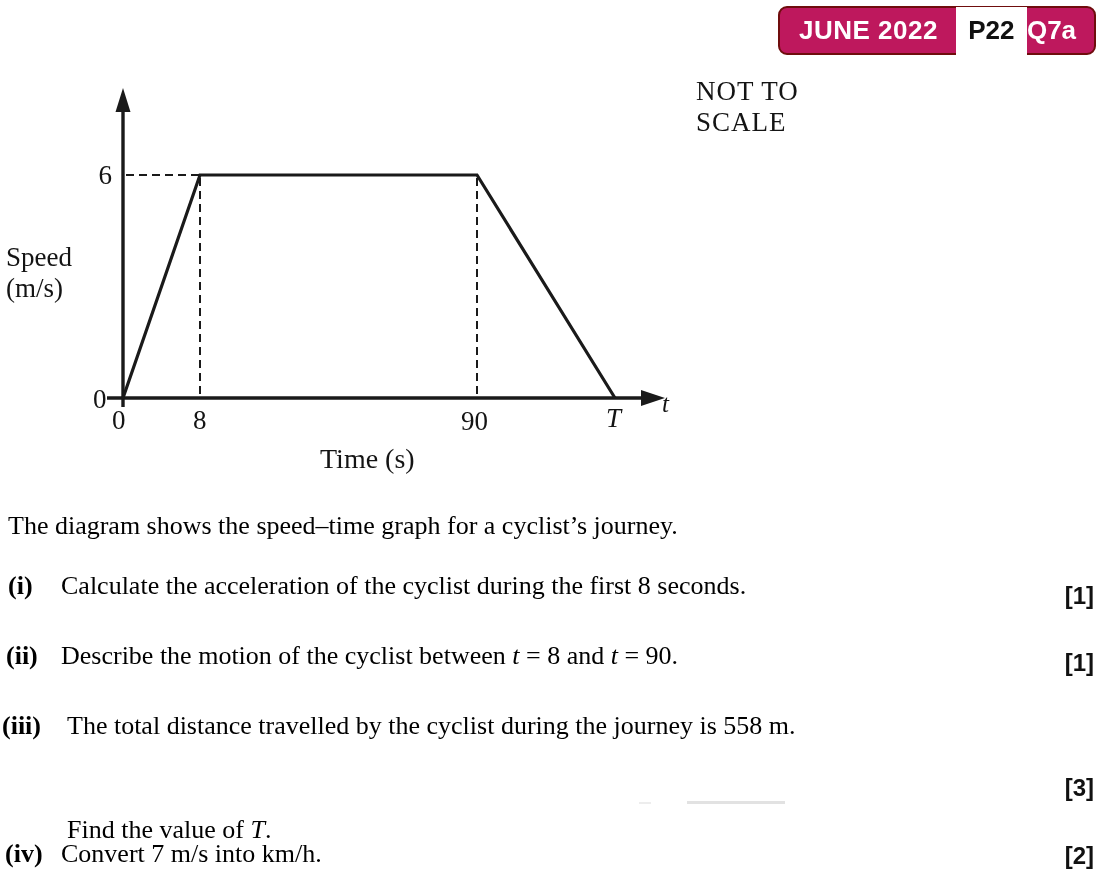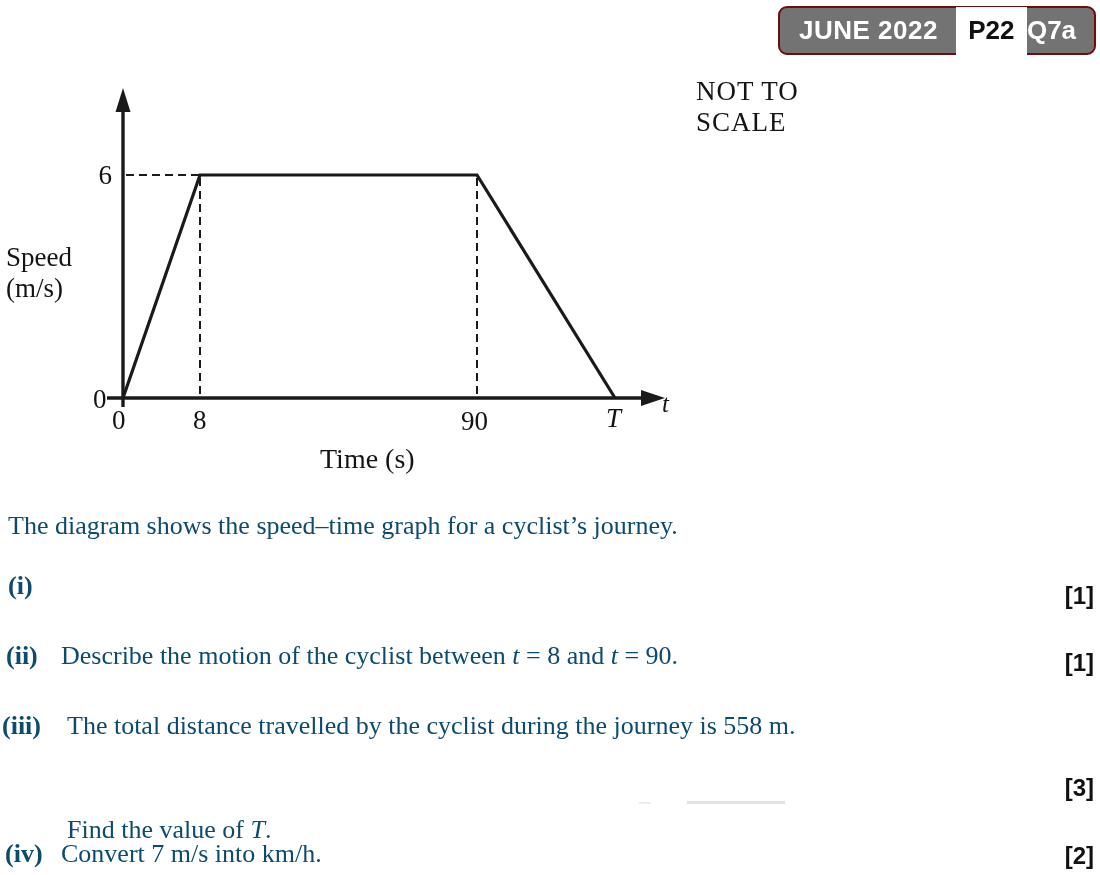--- a/index.html
+++ b/index.html
@@ -5,21 +5,21 @@
   * { margin: 0; padding: 0; box-sizing: border-box; }
   html, body { width: 1100px; height: 875px; background: #ffffff; overflow: hidden; }
   .page {
     position: relative; width: 1100px; height: 875px; background: #ffffff;
     font-family: "Liberation Serif", serif; color: #161616;
   }
 
   
   .badge {
     position: absolute; left: 778px; top: 6px; width: 318px; height: 49px;
-    background: #737373; border: 2px solid #6f0d0d; border-radius: 9px;
+    background: #be185d; border: 2px solid #6f0d0d; border-radius: 9px;
     display: flex; align-items: center;
     font-family: "Liberation Sans", sans-serif; font-weight: bold;
     color: #ffffff; font-size: 26px;
   }
   .badge-session { flex: 0 0 auto; padding: 0 18px 0 19px; letter-spacing: 0.5px; white-space: nowrap; }
   .badge-paper {
     flex: 0 0 auto; width: 71px; height: 48px; background: #ffffff; color: #111111;
     display: flex; align-items: center; justify-content: center; border-radius: 0;
   }
   .badge-question { flex: 1 1 auto; }
@@ -33,21 +33,21 @@
   .lbl-ytick0    { left: 93px;  top: 384px; }
   .lbl-xtick0    { left: 112px; top: 405px; }
   .lbl-xtick8    { left: 193px; top: 405px; }
   .lbl-xtick90   { left: 461px; top: 406px; }
   .lbl-xtickT    { left: 606px; top: 403px; }
   .lbl-tvar      { left: 662px; top: 390px; font-size: 25px; }
   .lbl-time      { left: 320px; top: 443px; font-size: 28px; }
   .lbl-nts       { left: 696px; top: 76px;  letter-spacing: 1px; }
 
   
-  .tline { position: absolute; font-size: 26px; white-space: nowrap; color: #0c4a6e; }
+  .tline { position: absolute; font-size: 26px; white-space: nowrap; color: #000000; }
   .qnum  { font-weight: bold; }
   .ital  { font-style: italic; }
   .marks {
     position: absolute; left: 1052px; width: 42px; text-align: right;
     font-family: "Liberation Sans", sans-serif; font-weight: bold;
     font-size: 24px; color: #111111; white-space: nowrap;
   }
   .intro       { left: 8px;  top: 511px; }
   .q1-num      { left: 8px;  top: 571px; }
   .q1-text     { left: 61px; top: 571px; }
@@ -105,20 +105,21 @@
   <div class="glbl lbl-tvar italic">t</div>
   <div class="glbl lbl-time">Time (s)</div>
   <div class="glbl lbl-nts">
     <div>NOT TO</div>
     <div>SCALE</div>
   </div>
 
   <div class="tline intro">The diagram shows the speed–time graph for a cyclist’s journey.</div>
 
   <div class="tline qnum q1-num">(i)</div>
+  <div class="tline q1-text">Calculate the acceleration of the cyclist during the first 8 seconds.</div>
   <div class="marks q1-marks">[1]</div>
 
   <div class="tline qnum q2-num">(ii)</div>
   <div class="tline q2-text"><span>Describe the motion of the cyclist between </span><span class="ital">t</span><span> = 8 and </span><span class="ital">t</span><span> = 90.</span></div>
   <div class="marks q2-marks">[1]</div>
 
   <div class="tline qnum q3-num">(iii)</div>
   <div class="tline q3-line1">The total distance travelled by the cyclist during the journey is 558 m.</div>
   <div class="tline q3-line2"><span>Find the value of </span><span class="ital">T</span><span>.</span></div>
   <div class="marks q3-marks">[3]</div>

